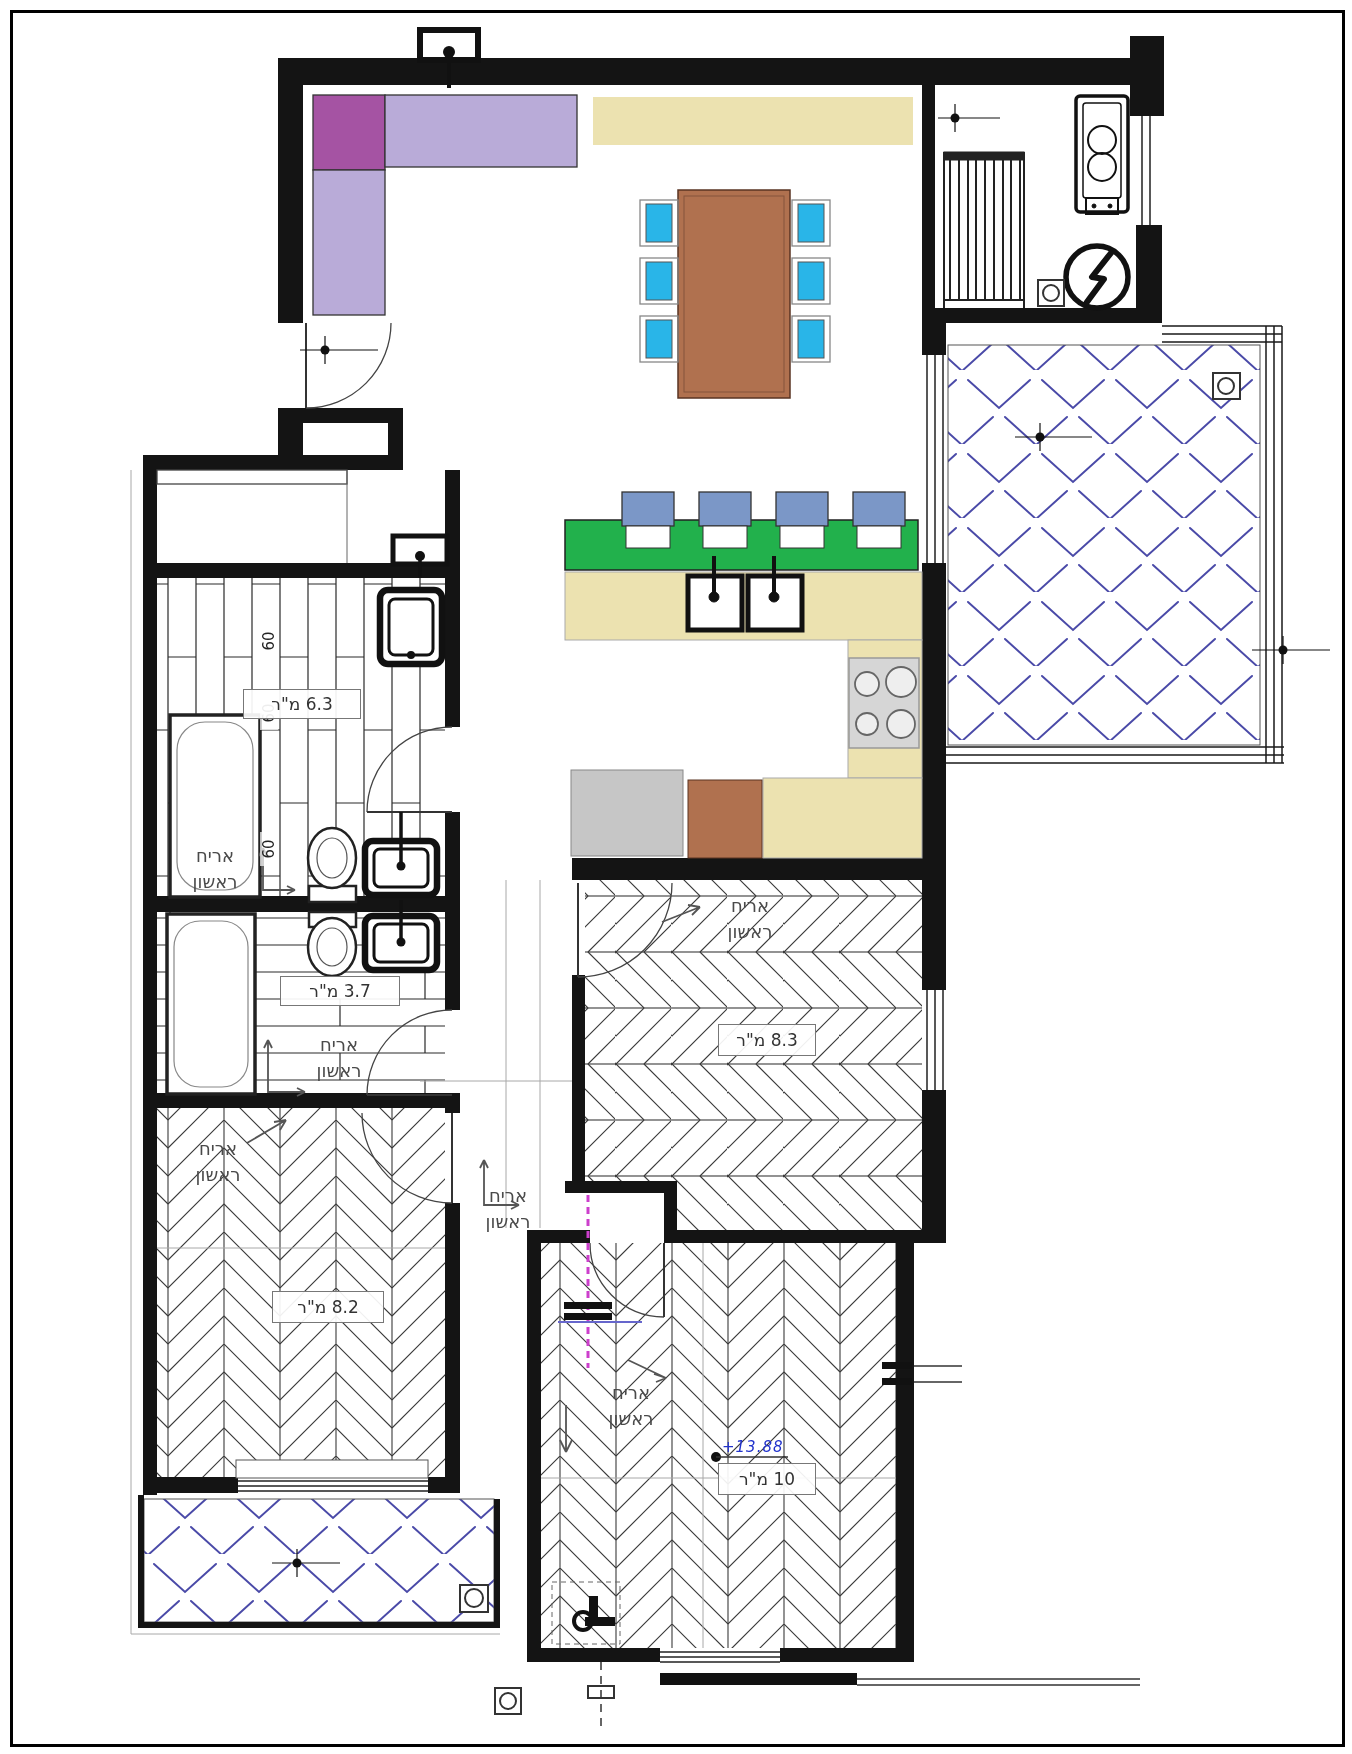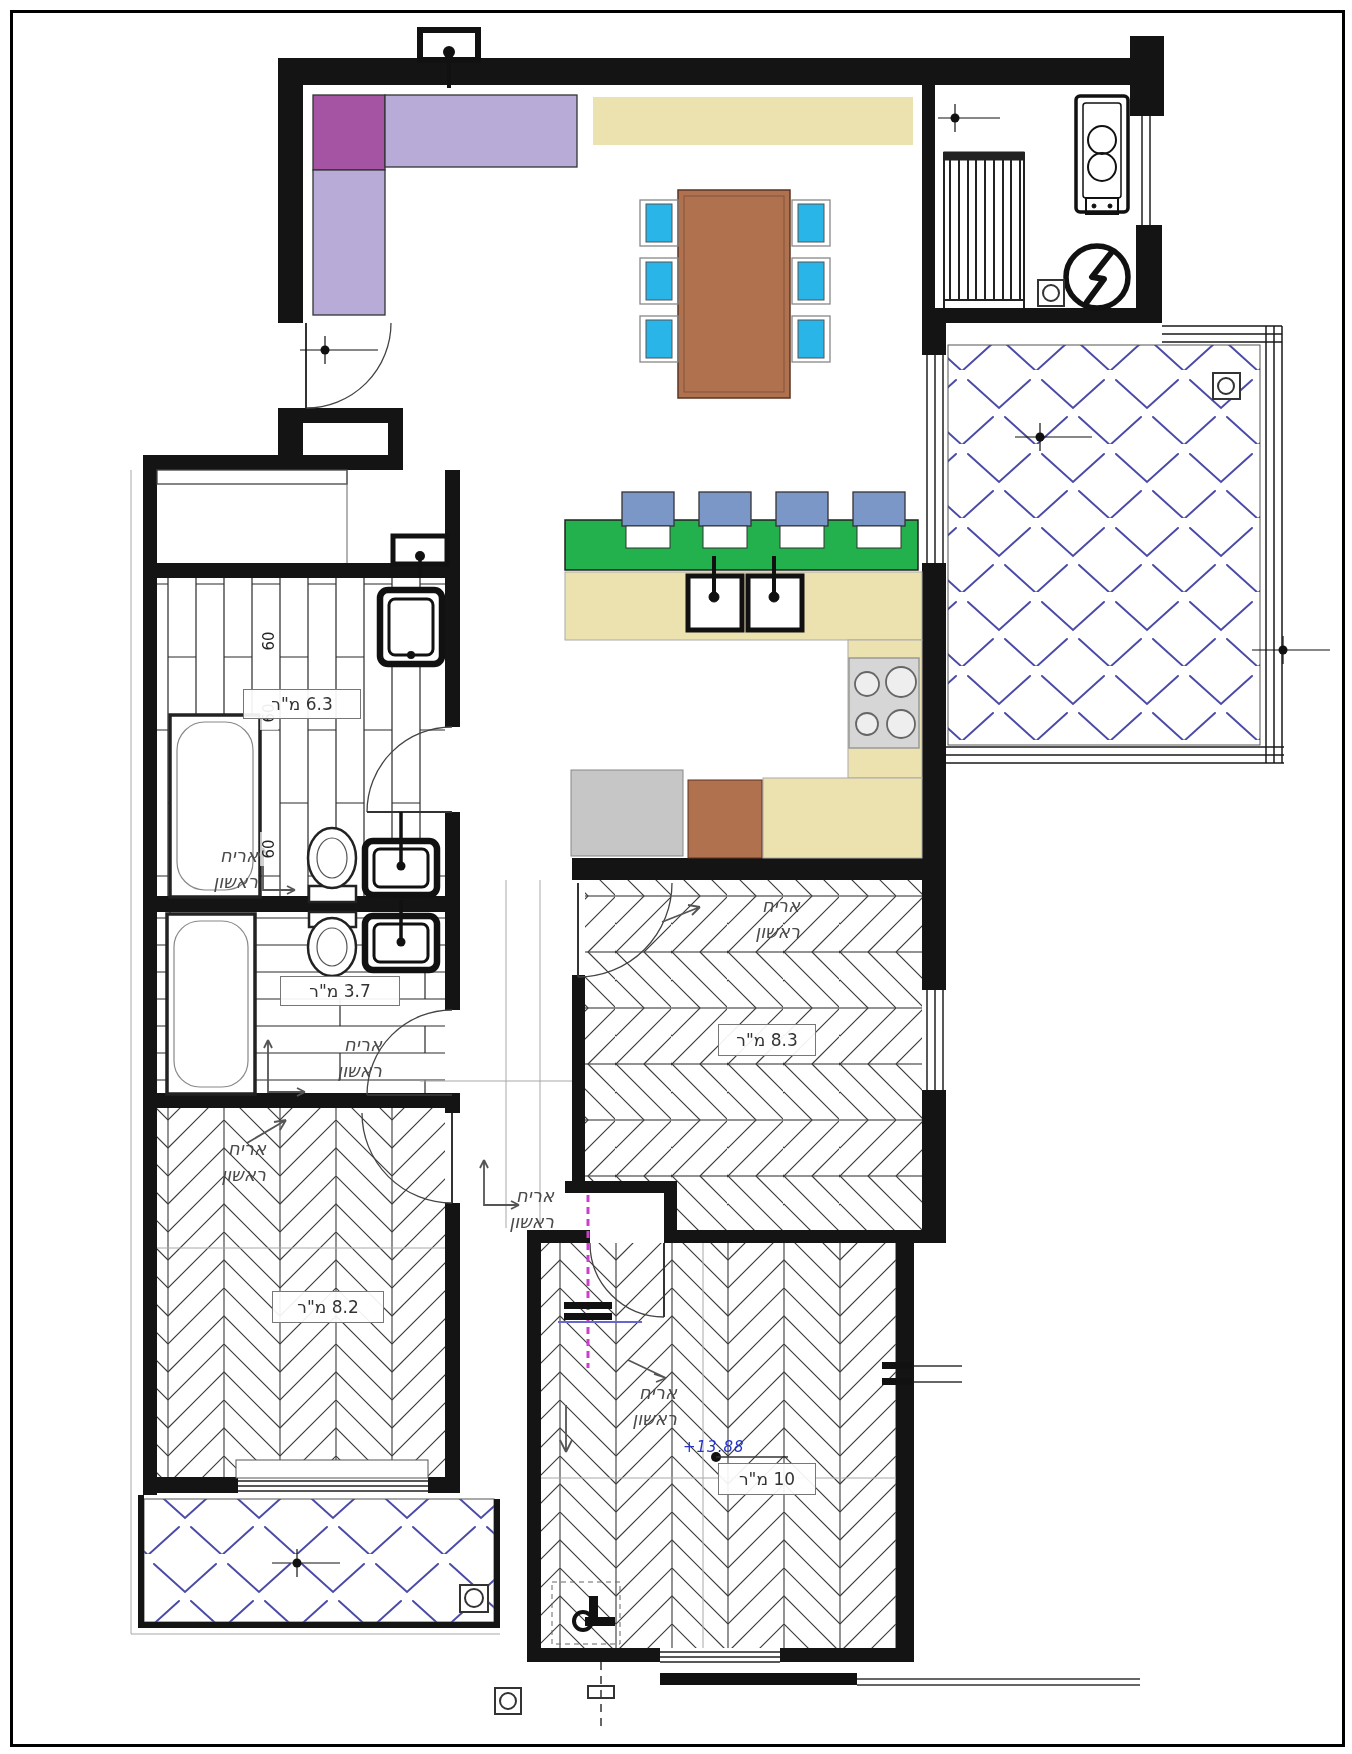--- a/index.html
+++ b/index.html
@@ -3,22 +3,22 @@
 <meta charset="utf-8">
 <style>
   html,body{margin:0;padding:0;background:#fff;}
   #page{position:relative;width:1352px;height:1754px;background:#fff;overflow:hidden;
         font-family:"DejaVu Sans","Liberation Sans",sans-serif;}
   #page-frame{position:absolute;left:10px;top:10px;width:1329px;height:1731px;border:3px solid #000;}
   svg.plan{position:absolute;left:0;top:0;}
   .lbl{position:absolute;display:flex;align-items:center;justify-content:center;
        border:1px solid #777;background:rgba(255,255,255,.92);color:#333;
        font-size:17px;direction:rtl;z-index:5;}
-  .note{position:absolute;color:#4a4a4a;font-size:18px;line-height:26px;
-        z-index:4;direction:rtl;font-style:italic;}
+  .note{position:absolute;text-align:center;color:#4a4a4a;font-size:18px;line-height:26px;
+        z-index:4;direction:rtl;}
   .dim{position:absolute;width:34px;text-align:center;color:#222;font-size:15px;
        transform:rotate(-90deg);z-index:4;background:rgba(255,255,255,.7);}
   .elev{position:absolute;color:var(--elevation_text,#2233cc);font-size:15px;font-style:italic;
         z-index:5;letter-spacing:1px;}
 </style>
 </head>
 <body>
 
 <div id="page">
   <div id="page-frame"></div>
@@ -398,14 +398,14 @@
   </div>
   <div class="note" style="left:585px;top:1380px;width:92px;">
     <span>אריח</span><br>
     <span>ראשון</span>
   </div>
 
   <div class="dim" style="left:252px;top:632px;">60</div>
   <div class="dim" style="left:252px;top:704px;">60</div>
   <div class="dim" style="left:252px;top:840px;">60</div>
 
-  <div class="elev" style="left:683px;top:1438px;">+13.88</div>
+  <div class="elev" style="left:722px;top:1438px;">+13.88</div>
 </div>
 
 </body></html>

